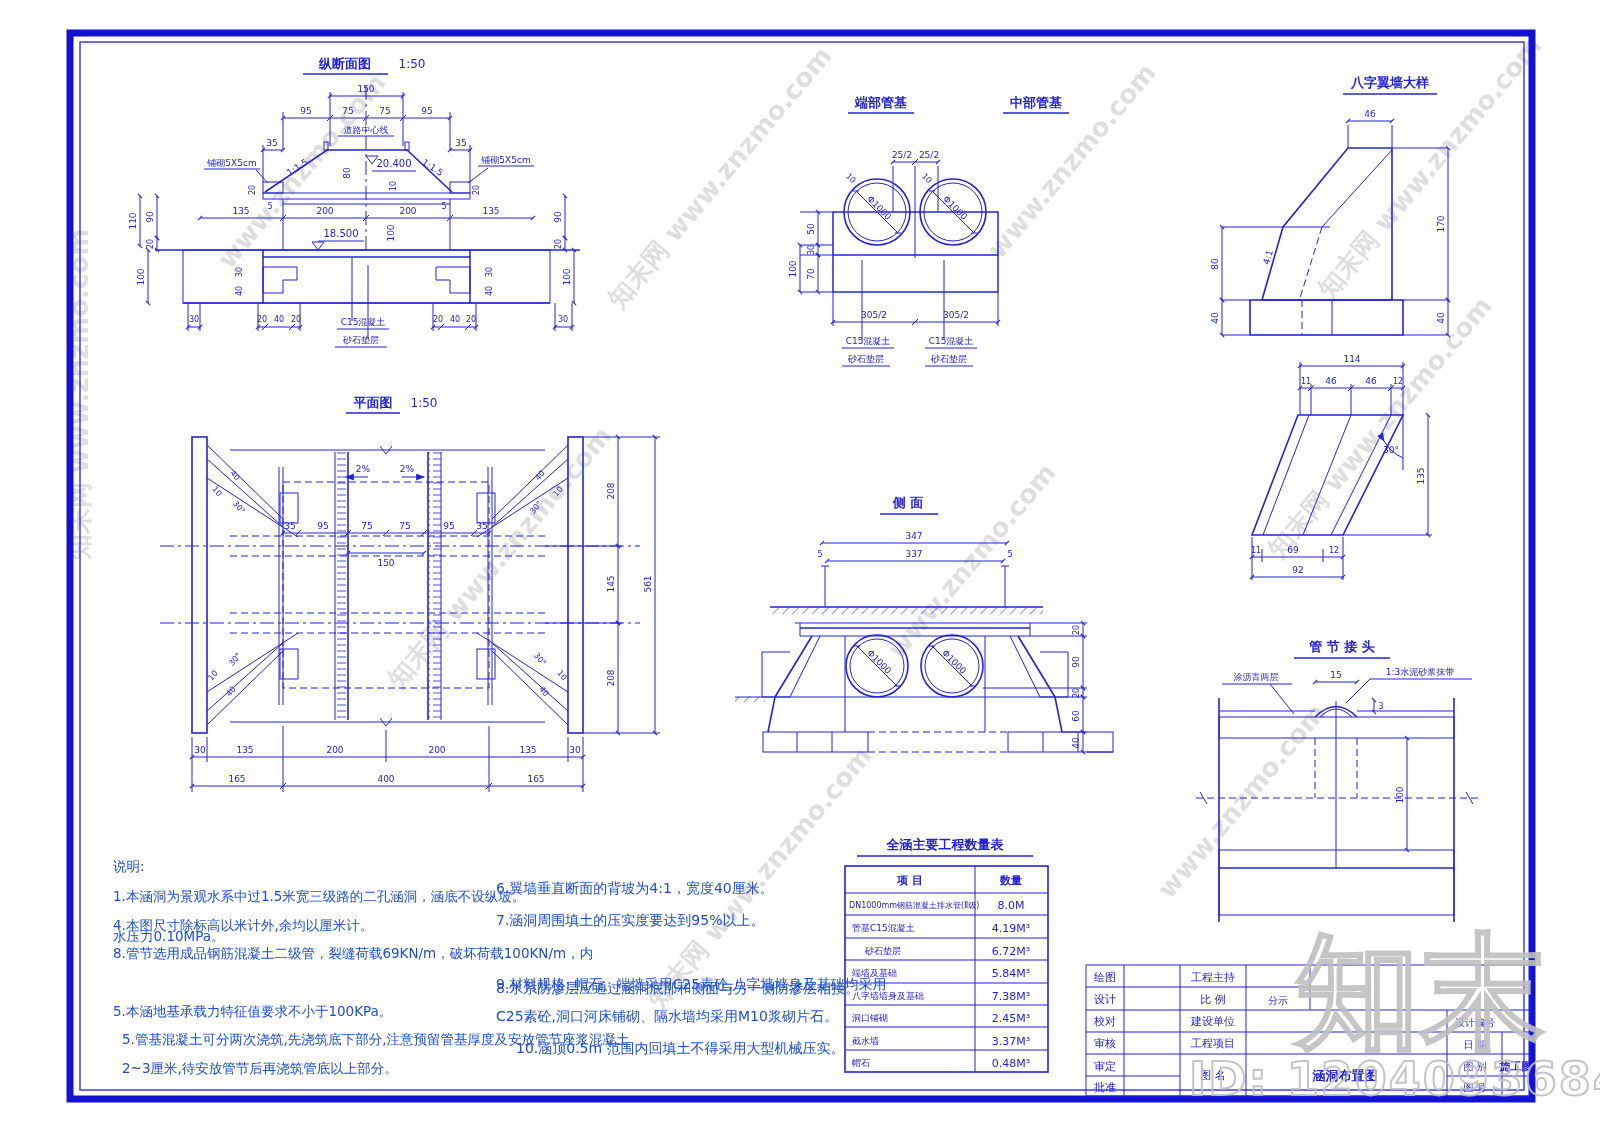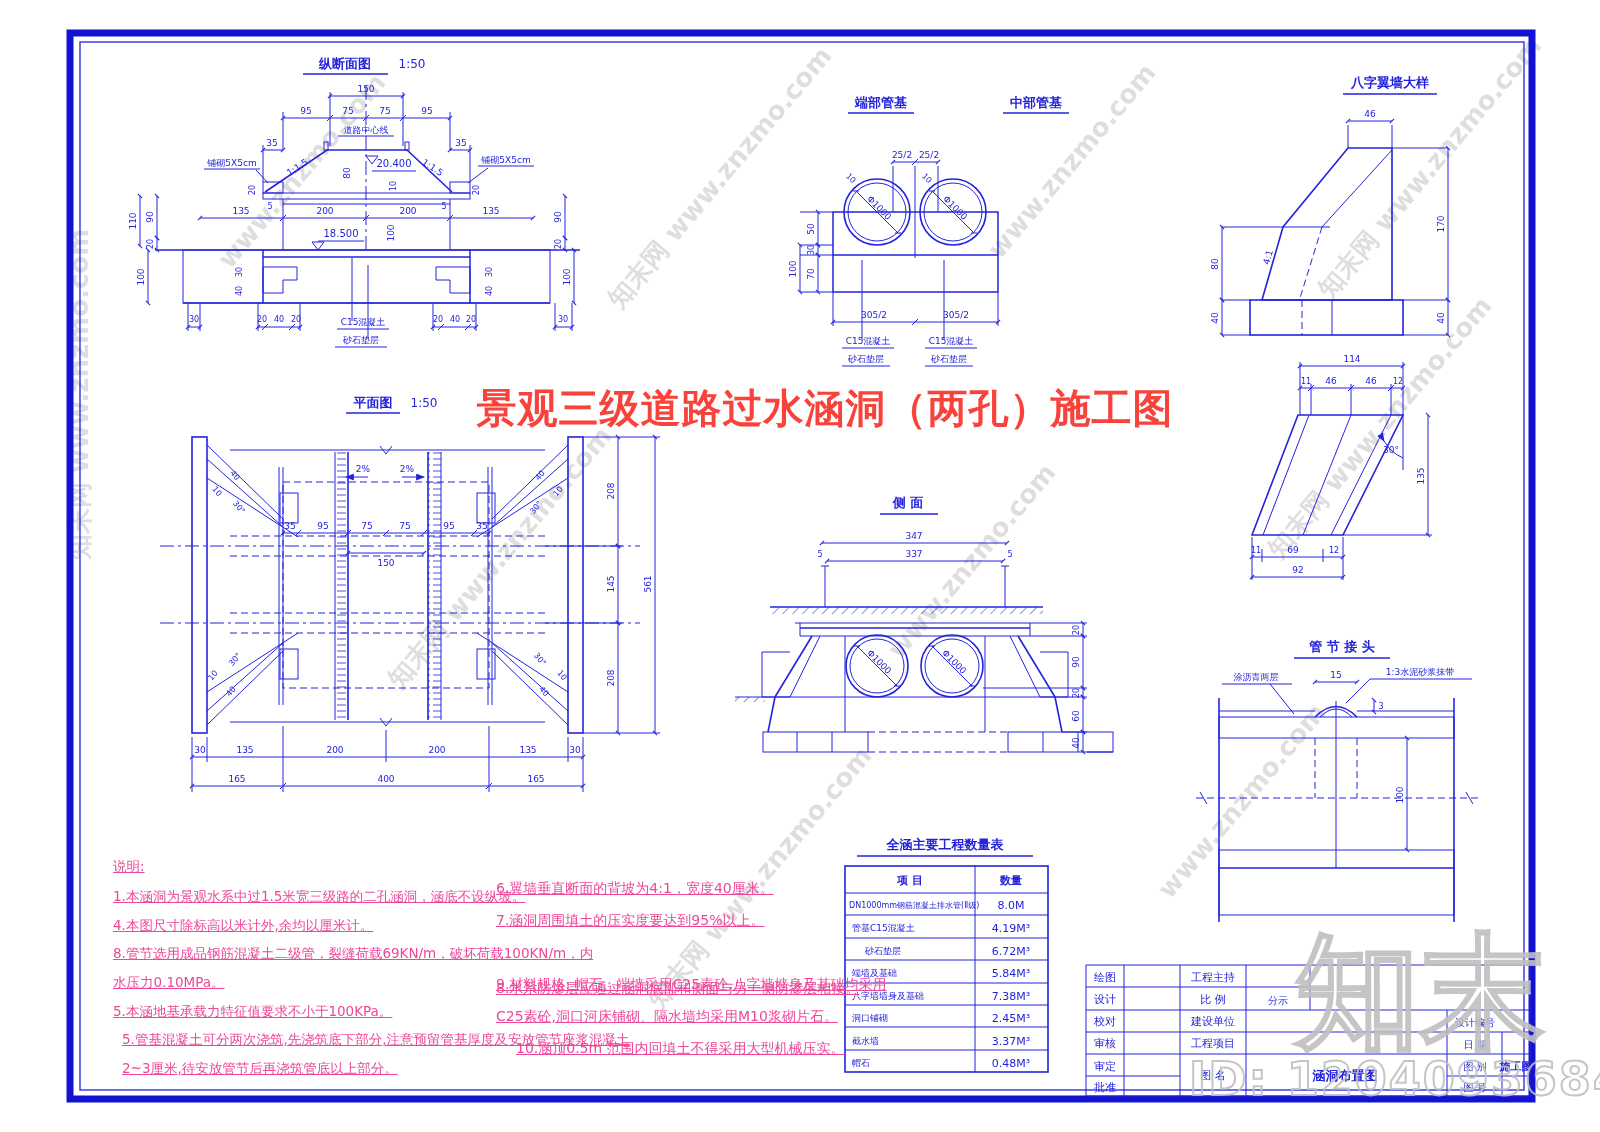--- a/index.html
+++ b/index.html
@@ -10,21 +10,21 @@
   .l2{stroke-width:1.6;}
   .dash{stroke-dasharray:7 4;}
   .dd{stroke-dasharray:14 4 3 4;}
   .dim{marker-start:url(#tk);marker-end:url(#tk);}
   .t{fill:#2323dc;font-size:10px;}
   .t8{font-size:8px;}.t9{font-size:9px;}.t11{font-size:11px;}
   .t12{font-size:12px;}.t13{font-size:13px;font-weight:bold;}
   .mid{text-anchor:middle;}
   .wm{fill:#d4d4d4;opacity:.75;font-weight:bold;}
   .wmo{fill:none;stroke:#bfbfbf;stroke-width:2;font-weight:bold;opacity:.9;}
-  .note-line{position:absolute;color:#ec4899;font-size:13.5px;white-space:nowrap;text-decoration:underline;}
+  .note-line{position:absolute;color:#1d4ed8;font-size:13.5px;white-space:nowrap;}
   .note-right{font-size:14px;}
   #main-title{position:absolute;left:455px;top:381px;width:740px;text-align:center;
       color:#f8423a;font-size:40px;font-weight:bold;letter-spacing:1px;white-space:nowrap;}
 </style>
 </head>
 <body>
 
 <div id="page">
 
 <svg width="1600" height="1132" viewBox="0 0 1600 1132">
@@ -621,29 +621,28 @@
   <text class="t mid" x="1475" y="1091" font-size="10">图  号</text>
 </g>
 
 <g>
   <text class="wmo" x="1420" y="1035" font-size="125" text-anchor="middle">知末</text>
   <text class="wmo" x="1408" y="1095" font-size="46" text-anchor="middle" letter-spacing="2" stroke-width="1.6">ID: 1204093684</text>
 </g>
 </svg>
 
 
-<div id="main-title">景观三级道路过水涵洞（两孔）施工图</div>
 
 
 <div>
   <div class="note-line" style="left:113px;top:858px;">说明:</div>
   <div class="note-line" style="left:113px;top:888px;">1.本涵洞为景观水系中过1.5米宽三级路的二孔涵洞，涵底不设纵坡。</div>
   <div class="note-line" style="left:113px;top:917px;">4.本图尺寸除标高以米计外,余均以厘米计。</div>
   <div class="note-line" style="left:113px;top:945px;">8.管节选用成品钢筋混凝土二级管，裂缝荷载69KN/m，破坏荷载100KN/m，内</div>
-  <div class="note-line" style="left:113px;top:974px;">水压力0.10MPa。</div>
+  <div class="note-line" style="left:113px;top:928px;">水压力0.10MPa。</div>
   <div class="note-line" style="left:113px;top:1003px;">5.本涵地基承载力特征值要求不小于100KPa。</div>
   <div class="note-line" style="left:122px;top:1031px;">5.管基混凝土可分两次浇筑,先浇筑底下部分,注意预留管基厚度及安放管节座浆混凝土</div>
   <div class="note-line" style="left:122px;top:1060px;">2~3厘米,待安放管节后再浇筑管底以上部分。</div>
   <div class="note-line note-right" style="left:496px;top:880px;">6.翼墙垂直断面的背坡为4:1，宽度40厘米。</div>
   <div class="note-line note-right" style="left:496px;top:912px;text-align:right;">7.涵洞周围填土的压实度要达到95%以上。</div>
   <div class="note-line note-right" style="left:496px;top:944px;margin-top:36px;">8.水系防渗层应通过涵洞底部和侧面与另一侧防渗层相接。</div>
   <div class="note-line note-right" style="left:496px;top:976px;">9.材料规格: 帽石、端墙采用C25素砼,八字墙墙身及基础均采用</div>
   <div class="note-line note-right" style="left:496px;top:1008px;text-align:right;">C25素砼,洞口河床铺砌、隔水墙均采用M10浆砌片石。</div>
   <div class="note-line note-right" style="left:496px;top:1040px;margin-left:20px;">10.涵顶0.5m 范围内回填土不得采用大型机械压实。</div>
 </div>

